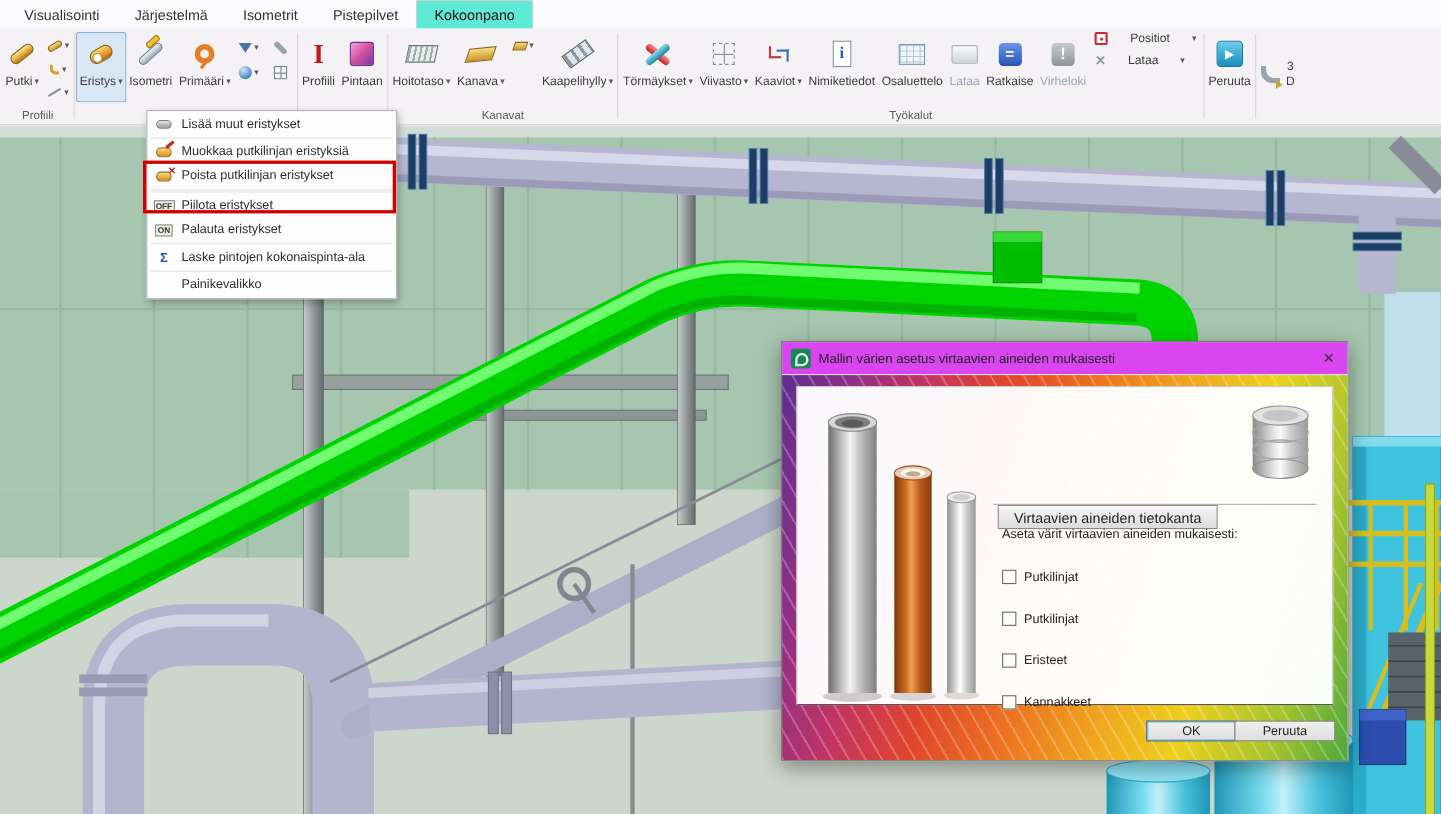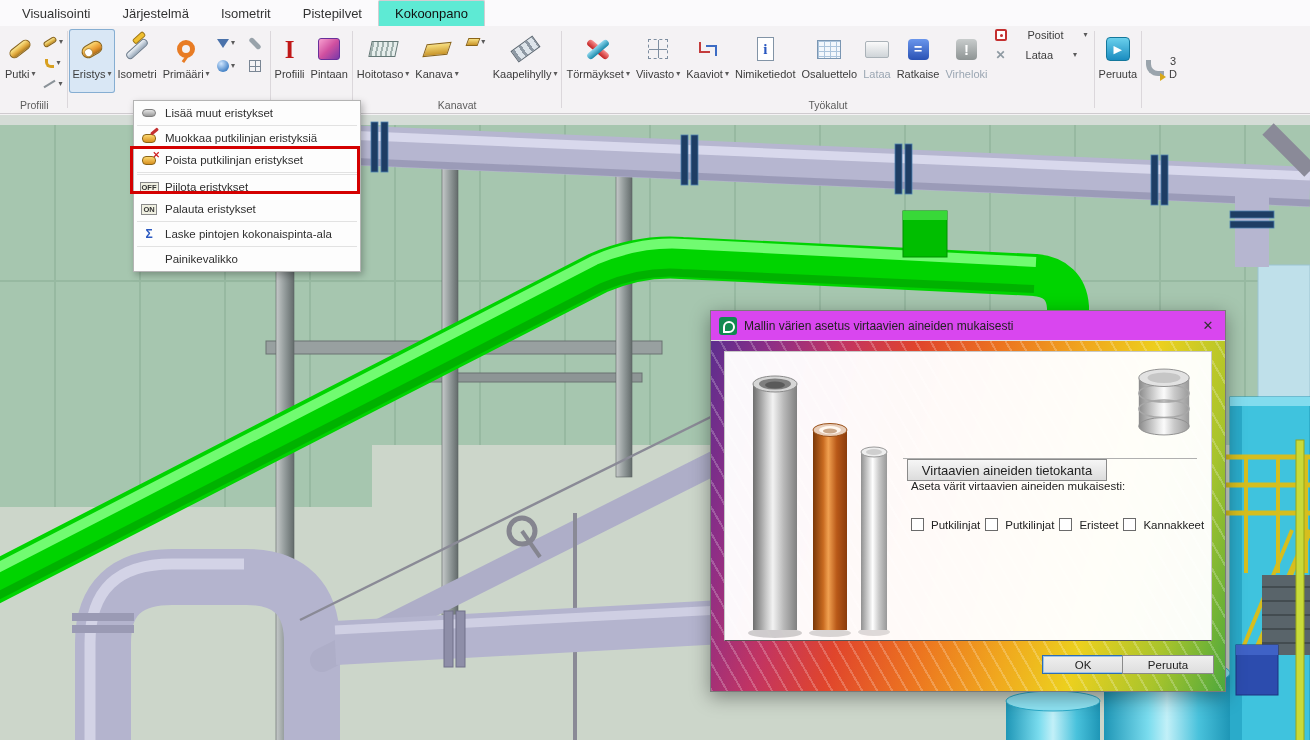--- a/index.html
+++ b/index.html
@@ -141,21 +141,21 @@
   .dbody{position:absolute;left:0;top:30px;right:0;bottom:0;
         background:repeating-linear-gradient(60deg,rgba(255,255,255,.22) 0 2px,rgba(255,255,255,0) 2px 13px),
         linear-gradient(105deg,#5c2e8e 0%,#8e2e86 10%,#c23462 22%,#e0452c 34%,#ec7420 48%,#f0a81e 62%,#ecd01e 74%,#a8c42c 88%,#4ea83c 100%);}
   .dpanel{position:absolute;left:13px;right:13px;top:10px;bottom:50px;background:rgba(255,255,255,.97);
         border:1px solid #c8c8c8;border-bottom:1px solid #555;}
   .dbbtn{position:absolute;left:182px;top:71px;width:198px;height:20px;background:linear-gradient(#f6f6f6,#dcdcdc);
         border:1px solid #8a8a8a;font-size:13px;color:#222;display:flex;align-items:center;justify-content:center;margin-top:36px;}
   .dbicon{position:absolute;right:16px;top:13px;}
   .ddiv{position:absolute;left:178px;right:14px;top:106px;border-top:1px solid #b0b0b0;}
   .dprompt{position:absolute;left:186px;top:128px;font-size:11.5px;color:#222;}
-  .cbs{position:absolute;left:186px;top:166px;display:flex;gap:5px;}
+  .cbs{position:absolute;left:186px;top:166px;display:flex;flex-direction:column;gap:25px;}
   .cbrow{display:flex;align-items:center;gap:7px;font-size:11.5px;color:#222;}
   .cbx{width:13px;height:13px;background:#fff;border:1px solid #6a6a6a;box-sizing:border-box;flex:none;}
   .dfoot-btn{position:absolute;bottom:17px;height:19px;font-size:11.5px;color:#222;display:flex;
         align-items:center;justify-content:center;background:linear-gradient(#efefef,#dedede);box-sizing:border-box;}
   .btn-ok{right:101px;width:82px;border:1px solid #2f6db6;box-shadow:0 0 0 1px #9cc3e8 inset;}
   .btn-cancel{right:11px;width:92px;border:1px solid #8a8a8a;}
 </style>
 </head>
 <body>
 

